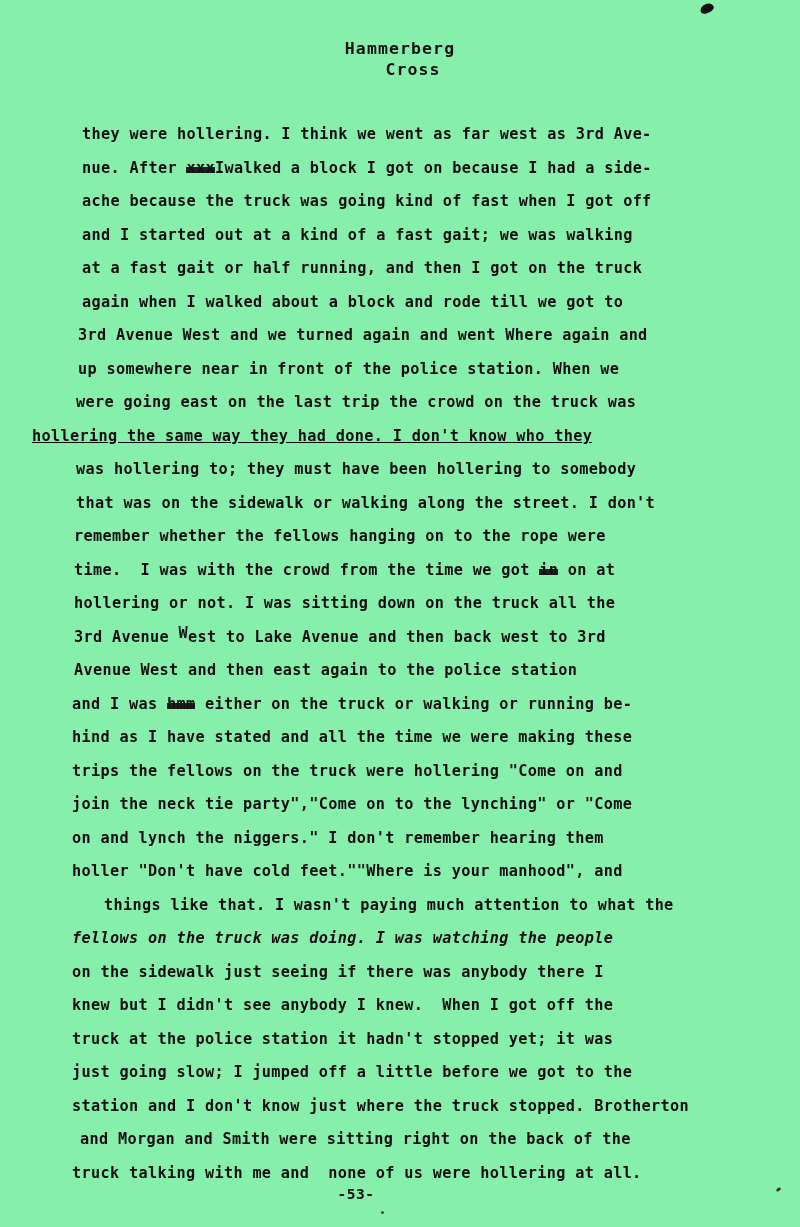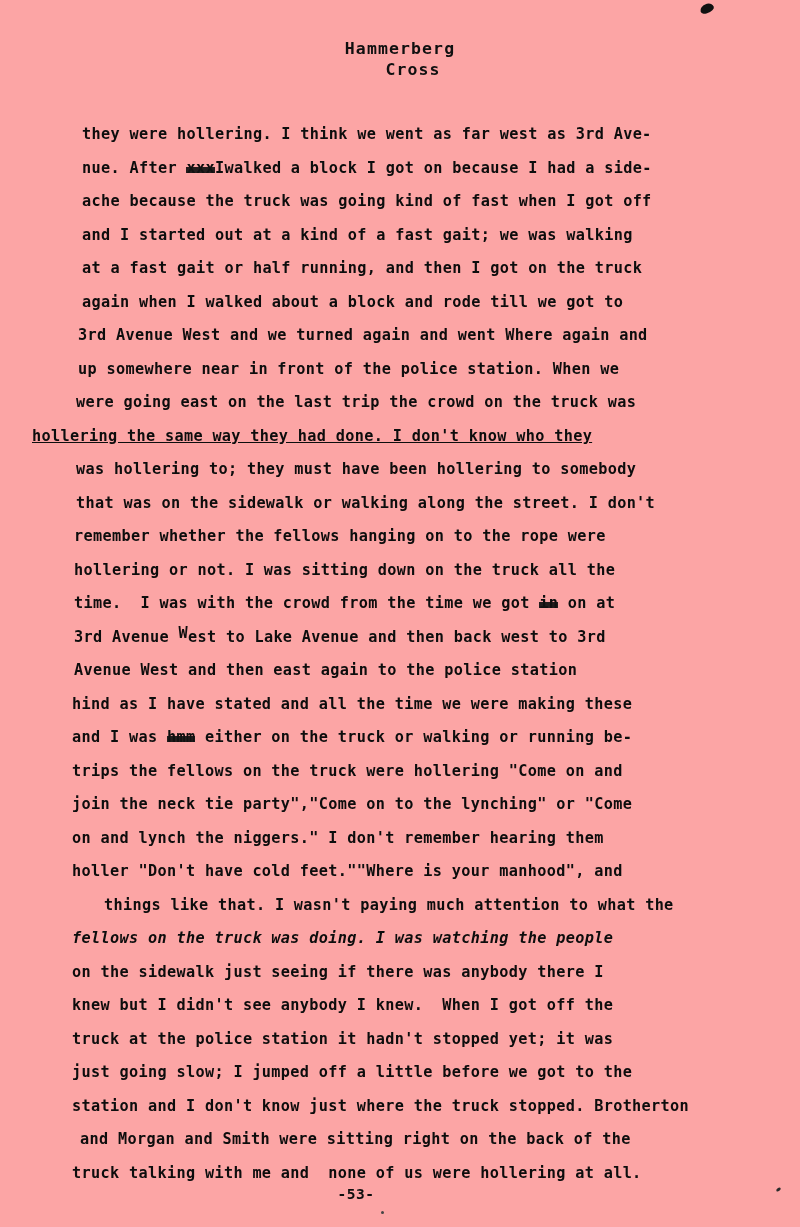--- a/index.html
+++ b/index.html
@@ -7,21 +7,21 @@
     padding: 0;
     background: #ffffff;
   }
   body {
     font-family: "DejaVu Sans Mono", monospace;
   }
   .page {
     position: relative;
     width: 800px;
     height: 1227px;
-    background: #fca5a5;
+    background: #86efac;
     overflow: hidden;
   }
 
   
   .ink-blot {
     position: absolute;
     left: 700px;
     top: 4px;
     width: 14px;
     height: 9px;
@@ -135,26 +135,26 @@
       <div class="line" style="padding-left: 82px;">and I started out at a kind of a fast gait; we was walking</div>
       <div class="line" style="padding-left: 82px;">at a fast gait or half running, and then I got on the truck</div>
       <div class="line" style="padding-left: 82px;">again when I walked about a block and rode till we got to</div>
       <div class="line" style="padding-left: 78px;">3rd Avenue West and we turned again and went Where again and</div>
       <div class="line" style="padding-left: 78px;">up somewhere near in front of the police station. When we</div>
       <div class="line" style="padding-left: 76px;">were going east on the last trip the crowd on the truck was</div>
       <div class="line" style="padding-left: 32px; text-decoration: underline;">hollering the same way they had done. I don't know who they</div>
       <div class="line" style="padding-left: 76px;">was hollering to; they must have been hollering to somebody</div>
       <div class="line" style="padding-left: 76px;">that was on the sidewalk or walking along the street. I don't</div>
       <div class="line" style="padding-left: 74px;">remember whether the fellows hanging on to the rope were</div>
+      <div class="line" style="padding-left: 74px;">time.  I was with the crowd from the time we got <span class="strike">in</span> on at</div>
       <div class="line" style="padding-left: 74px;">hollering or not. I was sitting down on the truck all the</div>
-      <div class="line" style="padding-left: 74px;">time.  I was with the crowd from the time we got <span class="strike">in</span> on at</div>
       <div class="line" style="padding-left: 74px;">3rd Avenue <span class="raised">W</span>est to Lake Avenue and then back west to 3rd</div>
       <div class="line" style="padding-left: 74px;">Avenue West and then east again to the police station</div>
+      <div class="line" style="padding-left: 72px;">and I was <span class="strike">hmm</span> either on the truck or walking or running be-</div>
       <div class="line" style="padding-left: 72px;">hind as I have stated and all the time we were making these</div>
-      <div class="line" style="padding-left: 72px;">and I was <span class="strike">hmm</span> either on the truck or walking or running be-</div>
       <div class="line" style="padding-left: 72px;">trips the fellows on the truck were hollering "Come on and</div>
       <div class="line" style="padding-left: 72px;">join the neck tie party","Come on to the lynching" or "Come</div>
       <div class="line" style="padding-left: 72px;">on and lynch the niggers." I don't remember hearing them</div>
       <div class="line" style="padding-left: 72px;">holler "Don't have cold feet.""Where is your manhood", and</div>
       <div class="line" style="padding-left: 104px;">things like that. I wasn't paying much attention to what the</div>
       <div class="line" style="padding-left: 72px; font-style: italic;">fellows on the truck was doing. I was watching the people</div>
       <div class="line" style="padding-left: 72px;">on the sidewalk just seeing if there was anybody there I</div>
       <div class="line" style="padding-left: 72px;">knew but I didn't see anybody I knew.  When I got off the</div>
       <div class="line" style="padding-left: 72px;">truck at the police station it hadn't stopped yet; it was</div>
       <div class="line" style="padding-left: 72px;">just going slow; I jumped off a little before we got to the</div>

